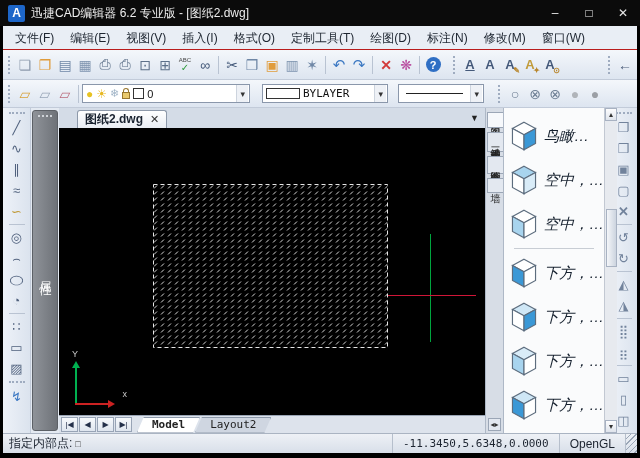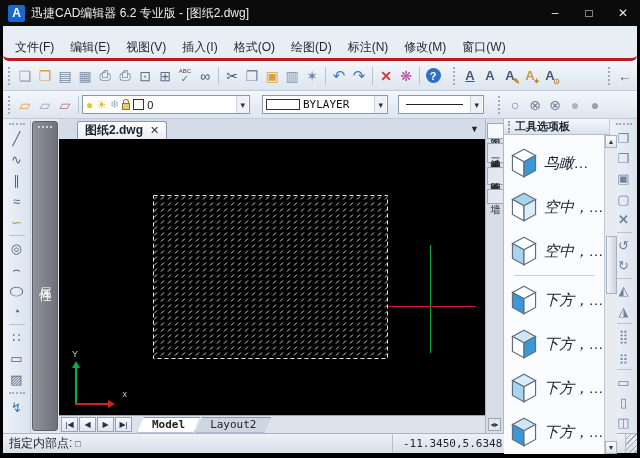--- a/index.html
+++ b/index.html
@@ -7,21 +7,21 @@
   .window{position:relative;width:640px;height:458px;background:#000;overflow:hidden;}
   
   .titlebar{position:absolute;top:0;left:0;width:640px;height:26px;background:#0b0b0b;display:flex;align-items:center;color:#f0f0f0;}
   .logo{width:17px;height:17px;margin:0 6px 0 8px;background:#1d66c9;color:#fff;font-size:12px;font-weight:bold;display:flex;align-items:center;justify-content:center;border-radius:2px;}
   .title-text{font-size:12px;color:#ededed;}
   .winbtns{margin-left:auto;display:flex;height:100%;}
   .winbtn{width:34px;display:flex;align-items:center;justify-content:center;font-size:12px;color:#e8e8e8;}
   
   .app{position:absolute;top:26px;left:3px;right:3px;bottom:5px;background:#e4eaf2;display:flex;flex-direction:column;}
   
-  .menubar{background:#e9eef5;border-bottom:3px solid #b91c1c;padding:13px 4px 2px;border-radius:6px;}
+  .menubar{background:#e9eef5;border-bottom:1px solid #b91c1c;padding:4px 4px 2px;}
   .menurow{display:flex;height:17px;align-items:center;}
   .menuitem{font-size:12px;color:#1d2530;padding:0 8px;white-space:nowrap;}
   
   .toolbar{display:flex;align-items:center;background:linear-gradient(#f4f7fb,#dde5f0);border-bottom:1px solid #c2cbd9;padding:0 2px;}
   .tb1{height:30px;}
   .tb2{height:28px;}
   .grip{width:3px;height:18px;border-left:2px dotted #9facc0;margin:0 4px 0 3px;}
   .vsep{width:1px;height:18px;background:#b9c3d2;margin:0 3px;}
   .icon{display:inline-flex;align-items:center;justify-content:center;width:20px;height:22px;font-size:14px;color:#51627e;position:relative;}
   .ic-new{color:#8d9aad;} .ic-open{color:#e09c3c;} .ic-save{color:#6f87a6;} .ic-sv2{color:#7d93ae;}
@@ -136,20 +136,21 @@
 
   <div class="app">
 
     <div class="menubar">
       <div class="menurow">
         <span class="menuitem">文件(F)</span>
         <span class="menuitem">编辑(E)</span>
         <span class="menuitem">视图(V)</span>
         <span class="menuitem">插入(I)</span>
         <span class="menuitem">格式(O)</span>
+        <span class="menuitem">定制工具(T)</span>
         <span class="menuitem">绘图(D)</span>
         <span class="menuitem">标注(N)</span>
         <span class="menuitem">修改(M)</span>
         <span class="menuitem">窗口(W)</span>
       </div>
     </div>
 
     <div class="toolbar tb1">
       <span class="grip"></span>
       <span class="icon ic-new">❏</span>
@@ -306,24 +307,20 @@
         <span class="vtab">三维动态观察</span>
         <span class="vtab">绘图顺序</span>
         <span class="vtab">墙</span>
         <span class="striparrows">
           <span>◂</span>
           <span>▸</span>
         </span>
       </div>
 
       <div class="palette">
-        <div class="palheader">
-          <span class="hgripv"></span>
-          <span class="ptitle">工具选项板</span>
-        </div>
         <div class="pallist">
           <div class="items">
             <div class="palitem">
               <svg class="cube c1" viewBox="0 0 24 26">
                 <polygon class="ft" points="12,1 22,6.5 12,12 2,6.5"></polygon>
                 <polygon class="fl" points="2,6.5 12,12 12,25 2,19.5"></polygon>
                 <polygon class="fr" points="22,6.5 12,12 12,25 22,19.5"></polygon>
               </svg>
               <span class="plabel">鸟瞰…</span>
             </div>

